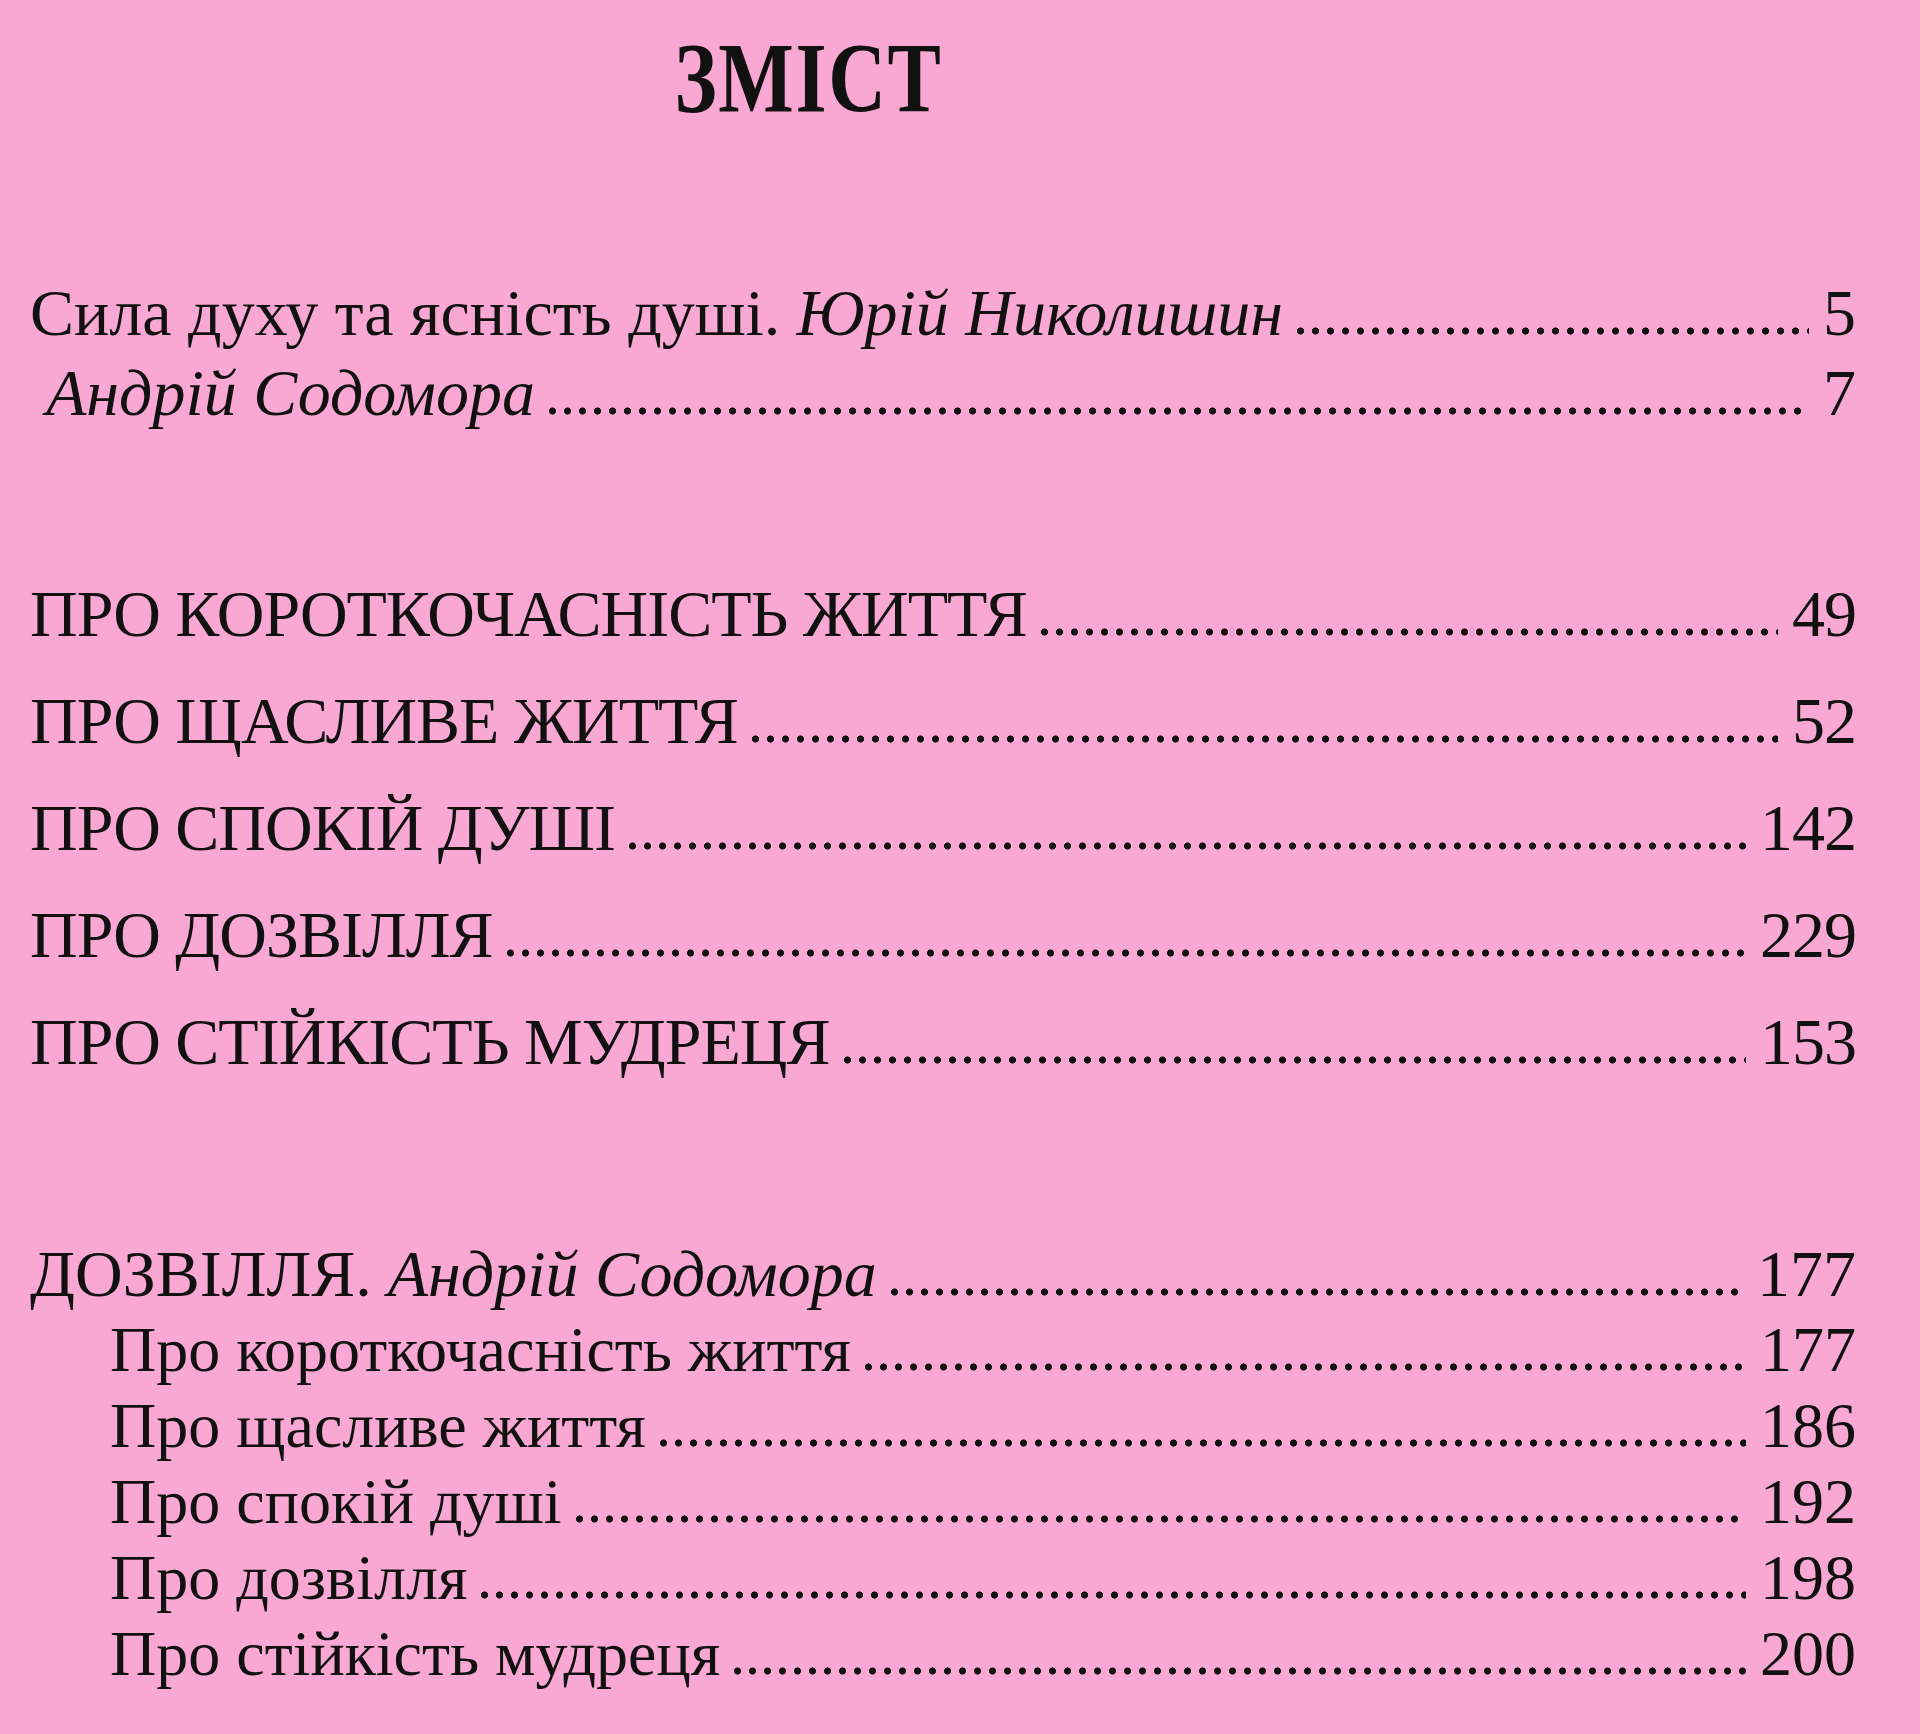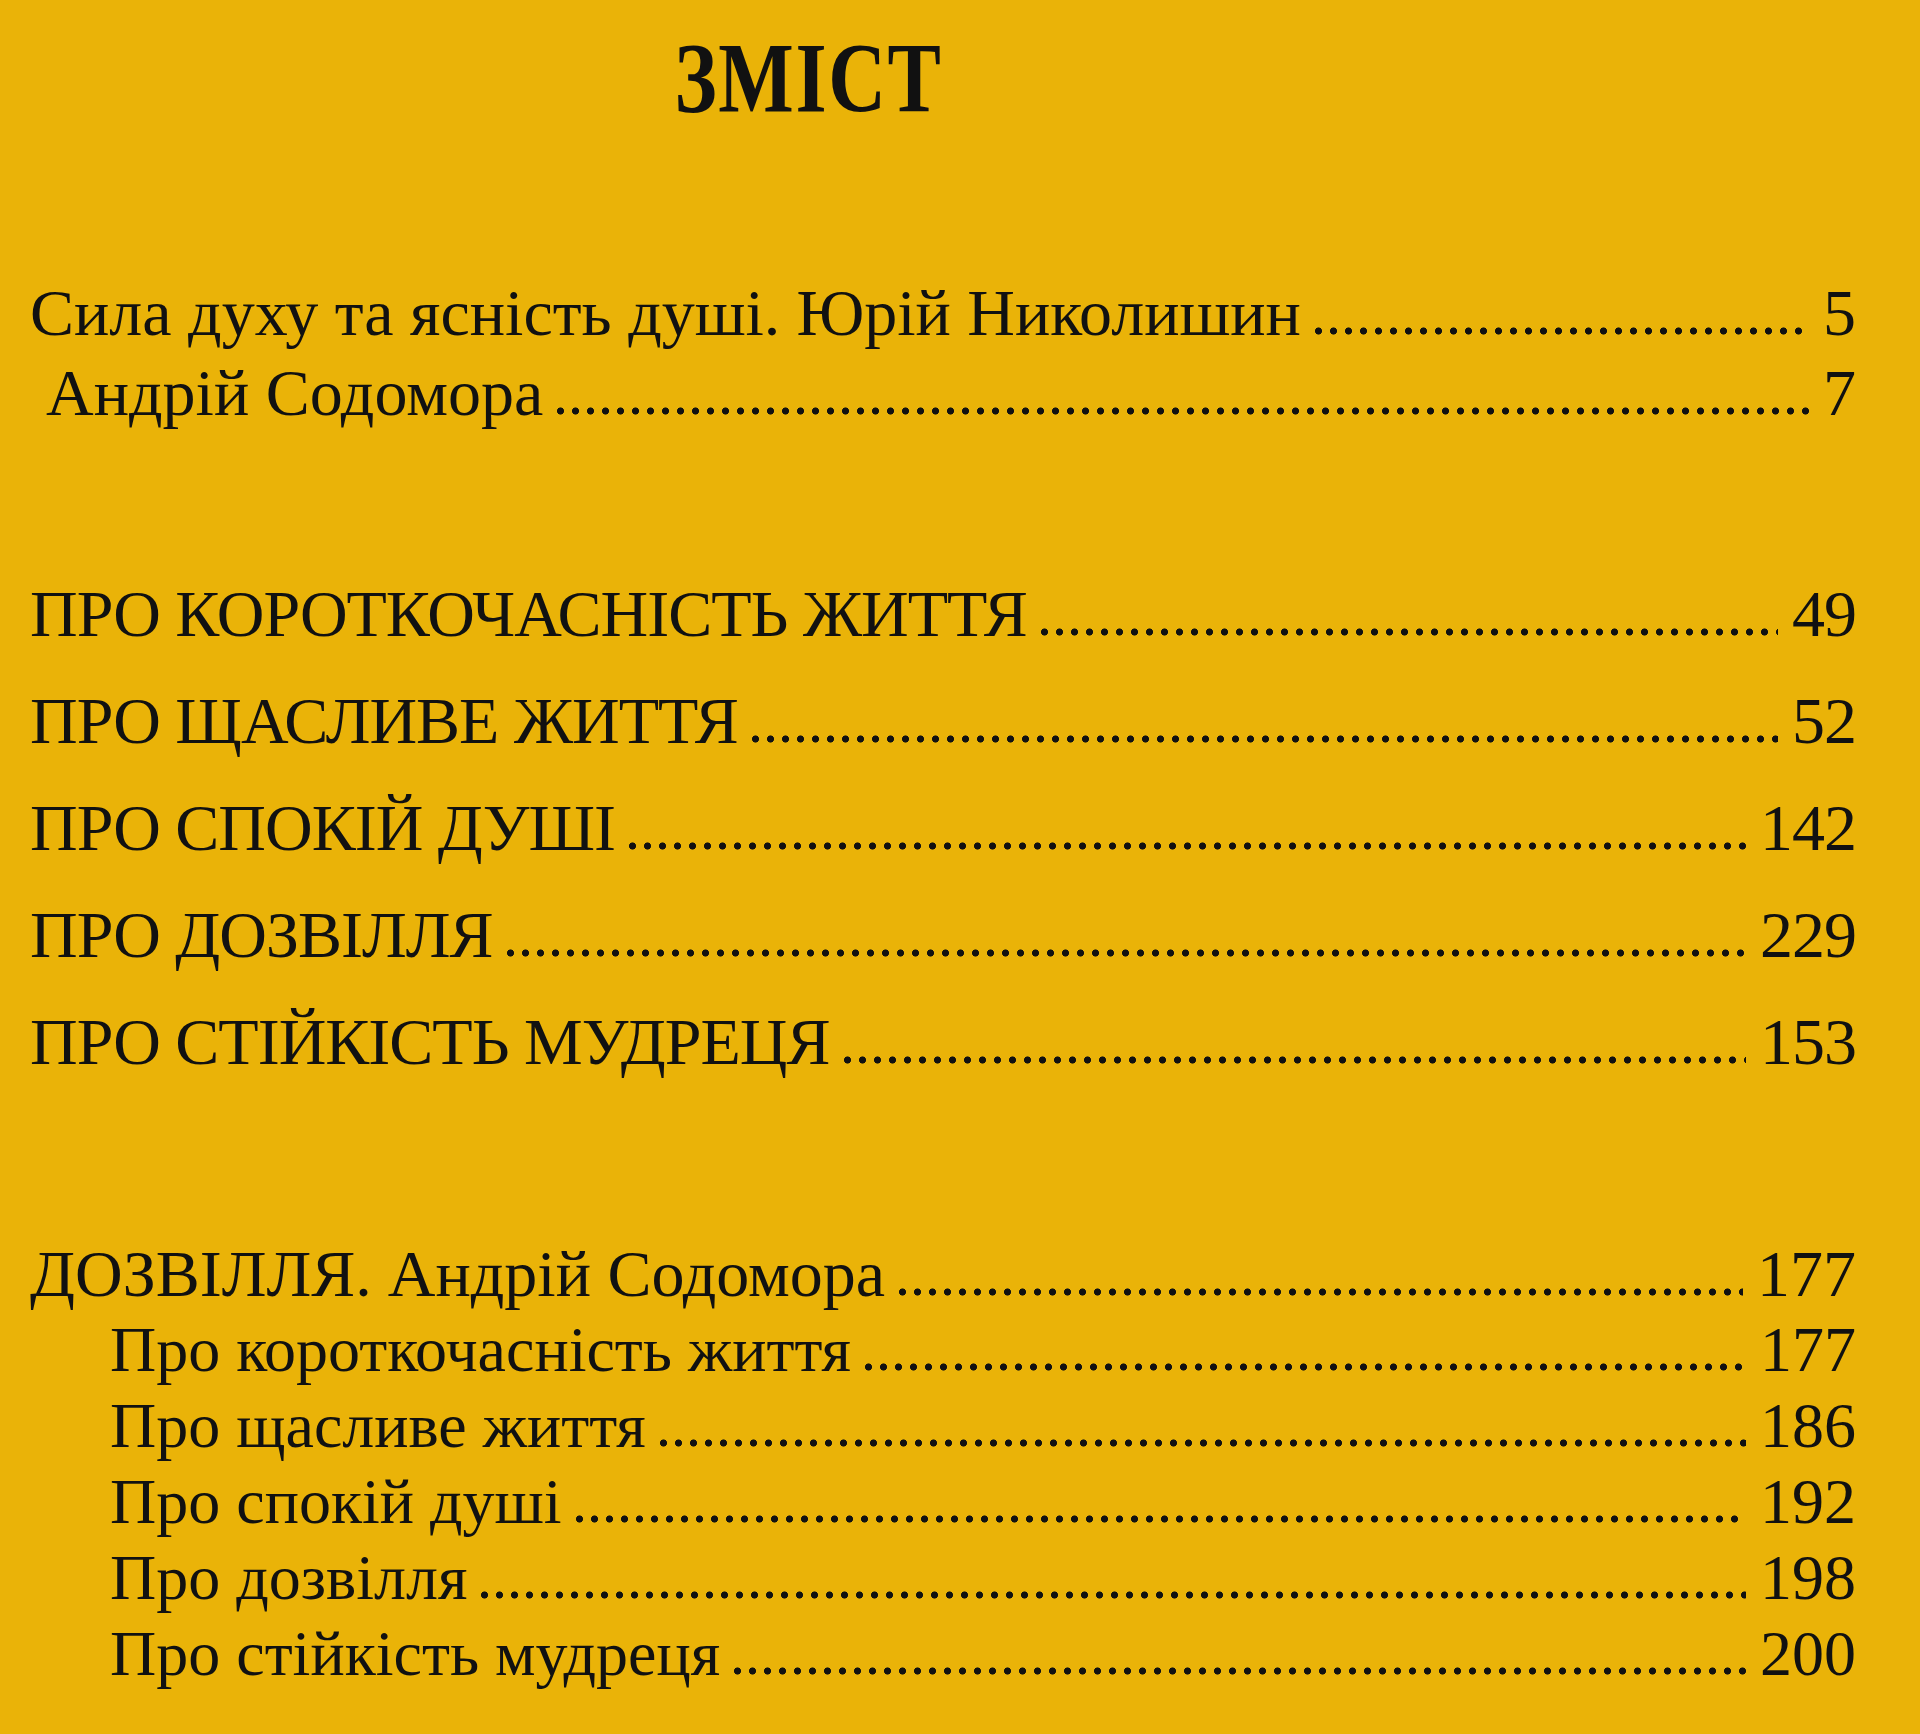--- a/index.html
+++ b/index.html
@@ -9,21 +9,21 @@
     width: 1920px;
     height: 1734px;
     overflow: hidden;
     font-family: "Liberation Serif", "DejaVu Serif", serif;
     color: #111111;
   }
   .page {
     position: relative;
     width: 1920px;
     height: 1734px;
-    background: #eab308;
+    background: #f9a8d4;
   }
   .content {
     position: absolute;
     left: 30px;
     right: 64px;
     top: 0;
   }
   .title-wrap {
     margin-top: 20px;
     text-align: center;
@@ -63,20 +63,21 @@
   .comments-block .row {
     font-size: 66px;
     line-height: 70px;
     margin-bottom: 6px;
   }
   .comments-block .row.sub {
     font-size: 64px;
     padding-left: 80px;
   }
   .author {
+    font-style: italic;
     margin-left: 16px;
   }
   .dots {
     flex: 1 1 auto;
     align-self: baseline;
     height: 13px;
     margin: 0 14px 0 10px;
     background-image: radial-gradient(circle, #111111 3.2px, transparent 3.9px);
     background-size: 15px 8px;
     background-repeat: repeat-x;

